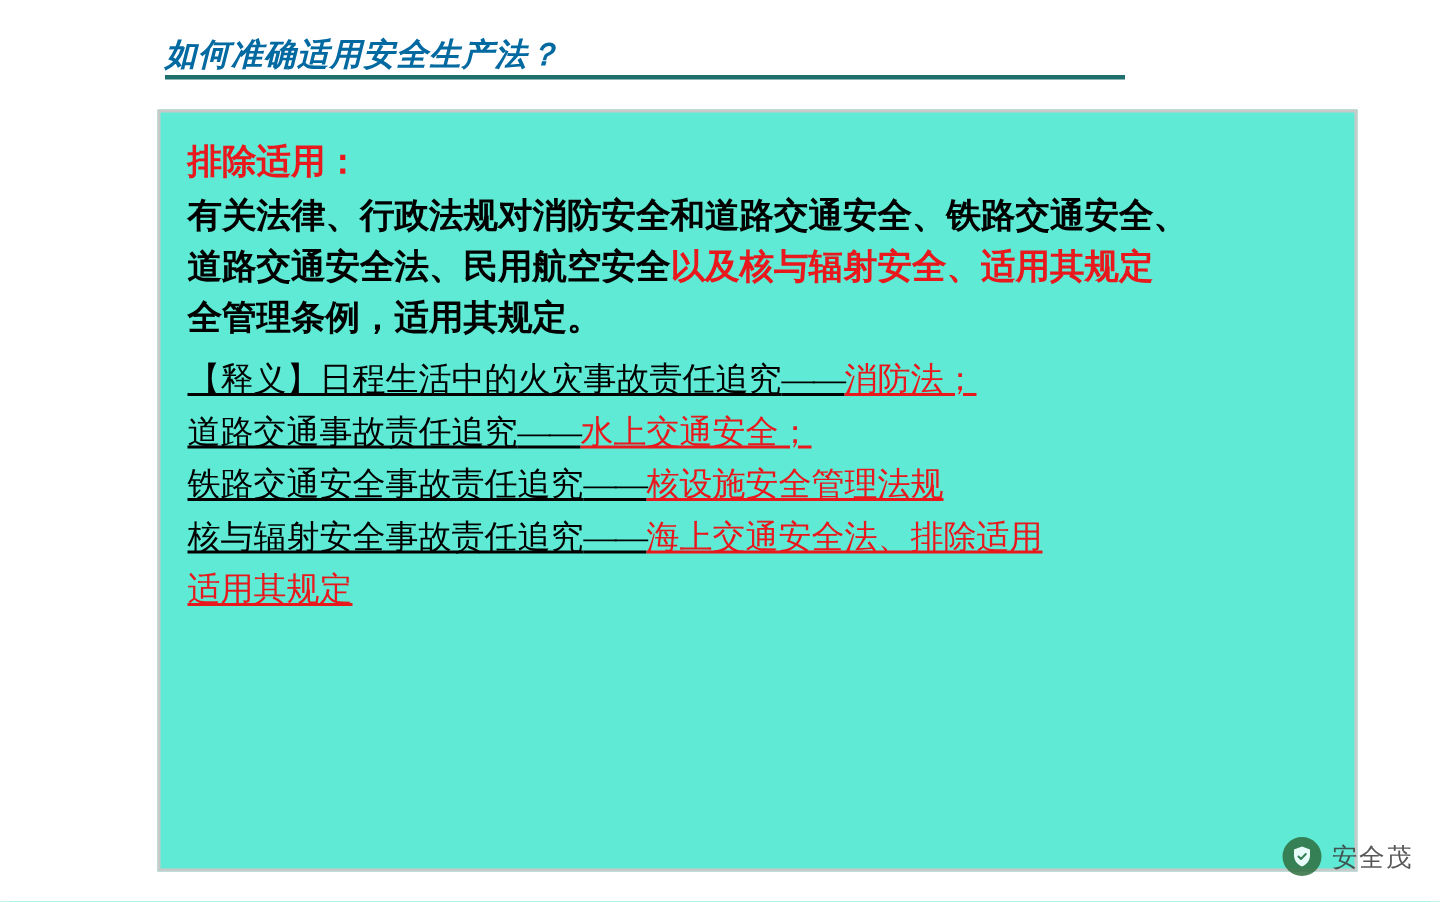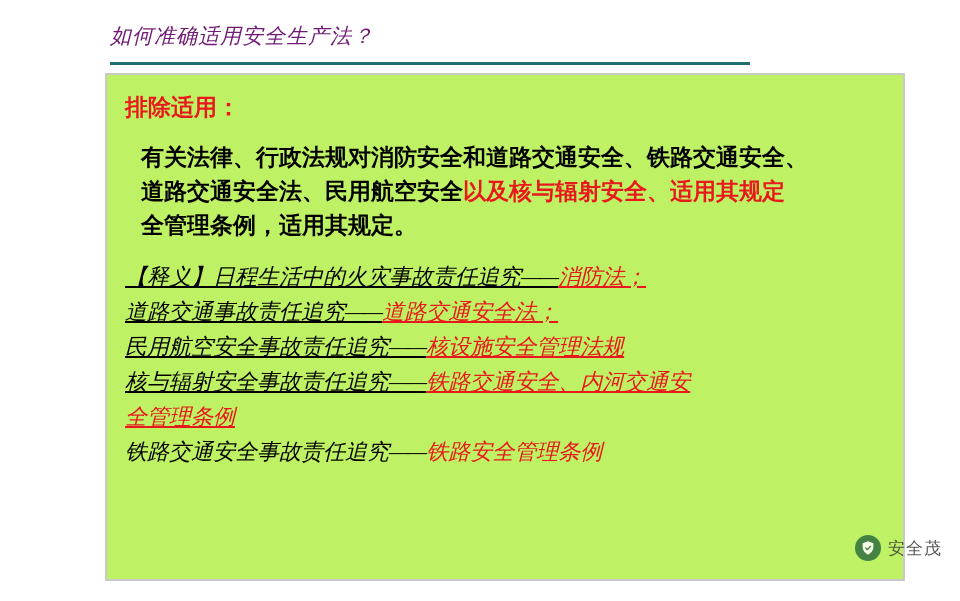--- a/index.html
+++ b/index.html
@@ -18,88 +18,87 @@
   
   .slide-title-wrap {
     position: absolute;
     left: 110px;
     top: 22px;
     width: 640px;
   }
   .slide-title {
     font-family: "Liberation Serif", serif;
     font-size: 21px;
-    font-weight: normal;
+    font-weight: bold;
     font-style: italic;
-    color: #701a75;
+    color: #0369a1;
     letter-spacing: 1px;
     white-space: nowrap;
-    padding-bottom: 12px;
+    padding-bottom: 0;
   }
   .title-rule {
     height: 3px;
     background: #1f6f6f;
     width: 640px;
   }
 
   
   .content-box {
     position: absolute;
     left: 105px;
     top: 73px;
     width: 800px;
     height: 508px;
     border: 2px solid #c9c9c9;
-    background: #bef264;
+    background: #5eead4;
     box-sizing: border-box;
     padding: 16px 18px 0 18px;
   }
 
   .para {
     font-family: "Liberation Serif", serif;
     font-weight: bold;
     color: #000000;
     font-size: 23px;
     line-height: 34px;
-    margin: 16px;
+    margin: 0;
   }
   .para-head {
     color: #e8181c;
     font-size: 23px;
     line-height: 34px;
     margin: 0 0 2px 0;
     font-family: "Liberation Serif", serif;
     font-weight: bold;
   }
   .red { color: #e8181c; }
   .black { color: #000000; }
 
   
   .exp-line {
     font-family: "Liberation Serif", serif;
     font-size: 22px;
     line-height: 35px;
     color: #000000;
     font-weight: normal;
     white-space: nowrap;
-    font-style: italic;
   }
   .u { text-decoration: underline; }
   .exp-line .red { color: #e8181c; }
   .dash { letter-spacing: -1px; }
 
   .exp-block {
     margin-top: 6px;
   }
 
   
   .watermark {
     position: absolute;
     right: 18px;
-    bottom: 40px;
+    bottom: 17px;
     display: flex;
     align-items: center;
     gap: 7px;
     opacity: 0.85;
   }
   .wm-circle {
     width: 26px;
     height: 26px;
     border-radius: 50%;
     background: #2f6f3f;
@@ -147,39 +146,36 @@
     <span class="black">全管理条例，适用其规定。</span>
   </div>
 
   <div class="exp-block">
 
     <div class="exp-line">
       <span class="u">【释义】日程生活中的火灾事故责任追究</span><span class="u dash">——</span><span class="red u">消防法；</span>
     </div>
 
     <div class="exp-line">
-      <span class="u">道路交通事故责任追究</span><span class="u dash">——</span><span class="red u">道路交通安全法；</span>
+      <span class="u">道路交通事故责任追究</span><span class="u dash">——</span><span class="red u">水上交通安全；</span>
     </div>
 
     <div class="exp-line">
-      <span class="u">民用航空安全事故责任追究</span><span class="u dash">——</span><span class="red u">核设施安全管理法规</span>
+      <span class="u">铁路交通安全事故责任追究</span><span class="u dash">——</span><span class="red u">核设施安全管理法规</span>
     </div>
 
 
     <div class="exp-line">
-      <span class="u">核与辐射安全事故责任追究</span><span class="u dash">——</span><span class="red u">铁路交通安全、内河交通安</span>
+      <span class="u">核与辐射安全事故责任追究</span><span class="u dash">——</span><span class="red u">海上交通安全法、排除适用</span>
     </div>
 
     <div class="exp-line">
-      <span class="red u">全管理条例</span>
+      <span class="red u">适用其规定</span>
     </div>
 
-    <div class="exp-line">
-      <span>铁路交通安全事故责任追究</span><span class="dash">——</span><span class="red">铁路安全管理条例</span>
-    </div>
 
 
   </div>
 </div>
 
 <div class="watermark">
   <span class="wm-circle">
     <svg width="16" height="16" viewBox="0 0 24 24" aria-hidden="true">
       <path d="M12 2 L20 5 V11 C20 16 16.5 20 12 22 C7.5 20 4 16 4 11 V5 Z" fill="#ffffff"></path>
       <path d="M8.5 12 L11 14.5 L15.8 9.5" fill="none" stroke="#2f6f3f" stroke-width="2" stroke-linecap="round" stroke-linejoin="round"></path>

